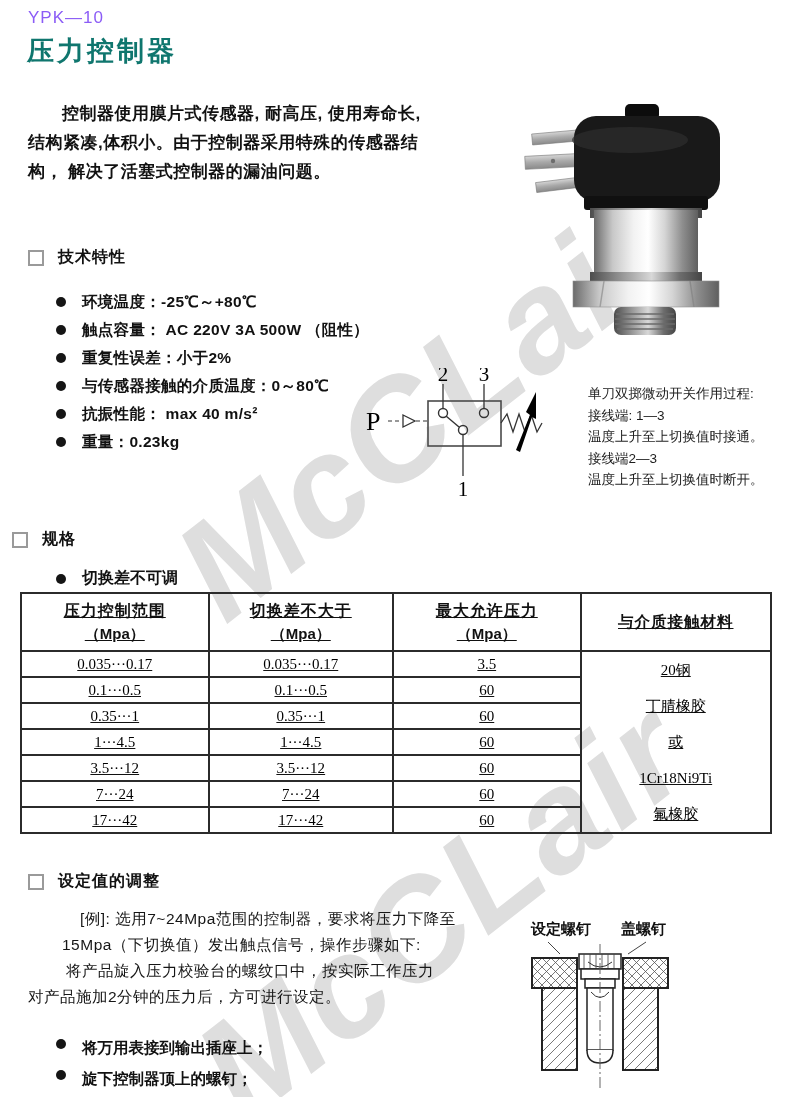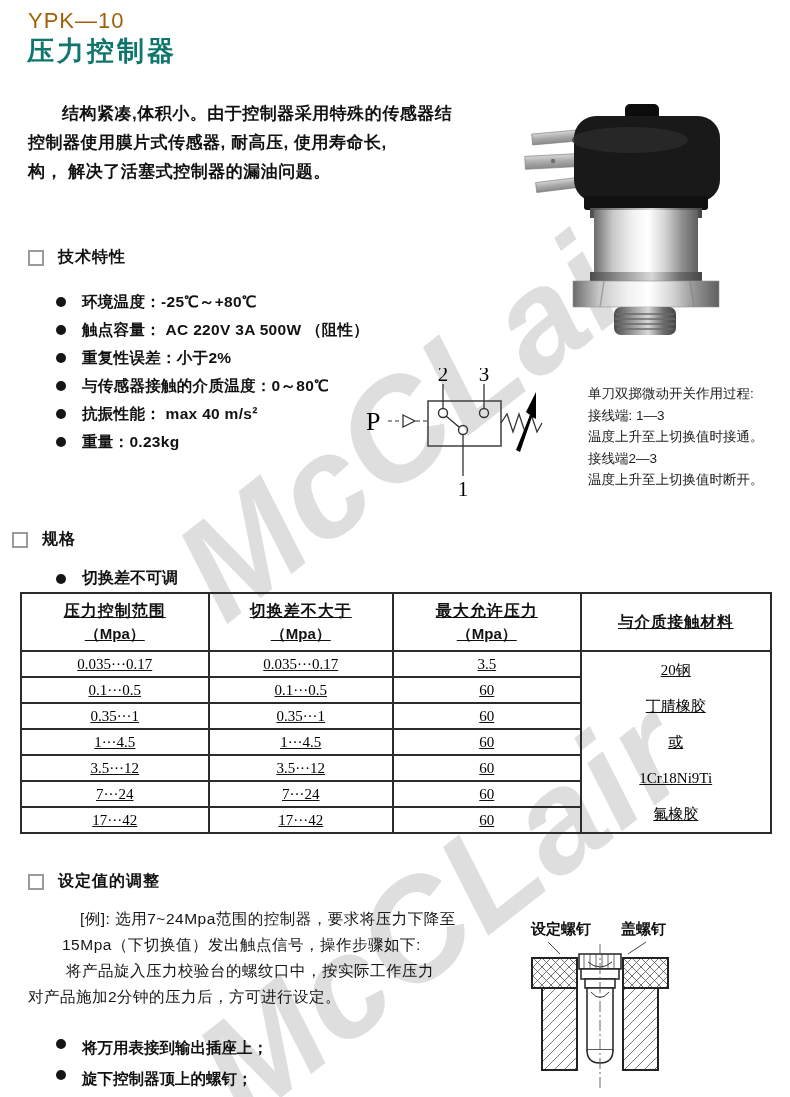--- a/index.html
+++ b/index.html
@@ -11,21 +11,21 @@
   .wm { position:absolute; z-index:0; font-family:"Liberation Sans", sans-serif;
         font-style:italic; font-weight:900; font-size:142px; letter-spacing:2px;
         color:#dedede; white-space:nowrap; transform-origin:0 50%; transform:rotate(-38deg);
         user-select:none; }
   .wm1 { left:195px; top:505px; }
   .wm2 { left:215px; top:1005px; }
 
   .content { position:absolute; inset:0; z-index:1; }
 
   
-  .model   { position:absolute; left:28px; top:8px;  font-size:22px; font-weight:500; letter-spacing:1px; color:#a16207; }
+  .model   { position:absolute; left:28px; top:8px;  font-size:17px; font-weight:500; letter-spacing:1px; color:#8b5cf6; }
   .title   { position:absolute; left:27px; top:33px; font-size:27px; font-weight:bold; letter-spacing:3px; color:#0f766e; }
 
   
   .intro { position:absolute; left:28px; top:99px; width:460px; }
   .intro-line { font-size:17px; font-weight:bold; line-height:29px; white-space:nowrap; letter-spacing:0.5px; }
   .intro .intro-line:first-child { text-indent:34px; }
 
   
   .sec-head { position:absolute; display:flex; align-items:center; gap:14px; }
   .sec-box  { width:16px; height:16px; border:2px solid #9a9a9a; background:#fff; flex:none; }
@@ -84,22 +84,22 @@
 
   <div class="wm wm1">McCLair</div>
   <div class="wm wm2">McCLair</div>
 
   <div class="content">
 
     <div class="model">YPK—10</div>
     <div class="title">压力控制器</div>
 
     <div class="intro">
+        <div class="intro-line">控制器使用膜片式传感器, 耐高压, 使用寿命长,</div>
         <div class="intro-line">结构紧凑,体积小。由于控制器采用特殊的传感器结</div>
-        <div class="intro-line">控制器使用膜片式传感器, 耐高压, 使用寿命长,</div>
         <div class="intro-line">构， 解决了活塞式控制器的漏油问题。</div>
       </div>
 
     <svg class="photo" width="300" height="248" viewBox="0 0 300 248">
       <defs>
         <linearGradient id="chrome" x1="0" y1="0" x2="1" y2="0">
           <stop offset="0" stop-color="#6b6b6b"></stop>
             <stop offset="0.18" stop-color="#c8c8c8"></stop>
           <stop offset="0.38" stop-color="#f2f2f2"></stop>
             <stop offset="0.52" stop-color="#ffffff"></stop>

